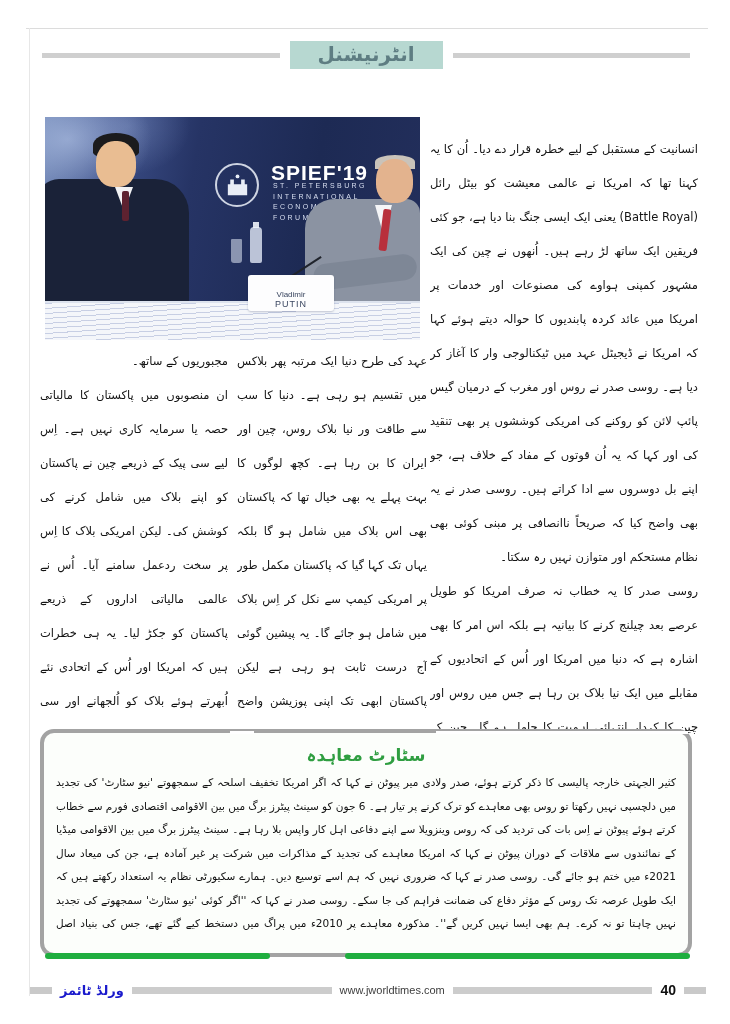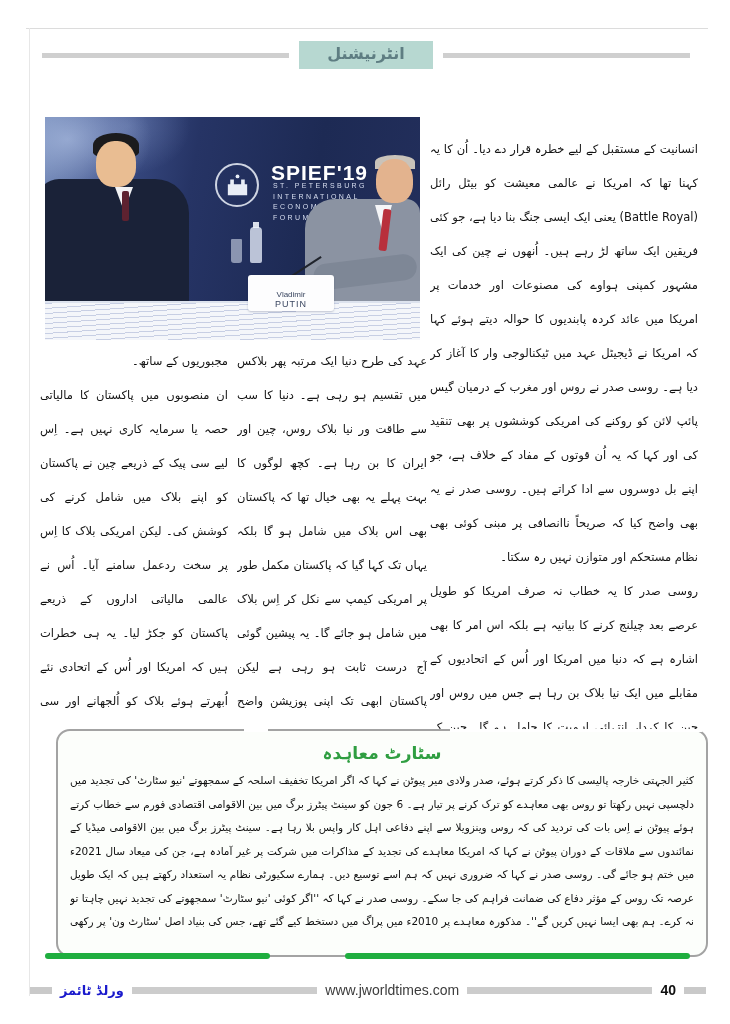--- a/index.html
+++ b/index.html
@@ -5,21 +5,21 @@
   html,body{margin:0;padding:0;background:#ffffff;}
   .page{position:relative;width:730px;height:1024px;background:#ffffff;overflow:hidden;
         font-family:"DejaVu Sans",sans-serif;color:#141414;}
   .scan-edge-top{position:absolute;left:26px;right:22px;top:28px;height:1px;background:#dcdcdc;}
   .scan-edge-left{position:absolute;left:29px;top:28px;bottom:28px;width:1px;background:#e7e7e7;}
 
   
   .section-header{position:absolute;left:42px;right:40px;top:40px;height:30px;
                   display:flex;align-items:center;gap:10px;}
   .hdr-line{flex:1;height:5px;background:#cfcfcf;}
-  .hdr-box{background:#b7d8d1;color:#5e7d82;font-weight:bold;font-size:16px;
+  .hdr-box{background:#b7d8d1;color:#5e7d82;font-weight:bold;font-size:20px;
            padding:4px 28px 6px 28px;line-height:18px;direction:rtl;}
 
   
   .photo{position:absolute;left:45px;top:117px;width:375px;height:223px;overflow:hidden;
          background:
            radial-gradient(ellipse 120px 90px at 6% 10%, rgba(170,188,224,.75), rgba(170,188,224,0) 70%),
            radial-gradient(ellipse 90px 70px at 22% 4%, rgba(120,140,190,.5), rgba(120,140,190,0) 70%),
            linear-gradient(100deg,#6d84b4 0%,#3d508a 16%,#263465 38%,#1d2a54 68%,#232f5c 100%);}
   .photo *{position:absolute;}
   .emblem{left:170px;top:46px;width:44px;height:44px;border-radius:50%;
@@ -64,39 +64,39 @@
 
   
   .col{position:absolute;direction:rtl;text-align:justify;overflow:hidden;
        font-size:11.5px;line-height:34px;color:#141414;}
   .col p{margin:0;}
   .col-right{left:430px;top:132px;width:268px;height:604px;}
   .col-left{left:40px;top:344px;width:188px;height:383px;}
   .col-mid{left:237px;top:344px;width:190px;height:390px;}
 
   
-  .start-box{position:absolute;left:56px;top:729px;width:652px;height:228px;box-sizing:border-box;
-             border:2px solid #a3a3a3;border-radius:14px;background:#fcfefb;}
+  .start-box{position:absolute;left:40px;top:729px;width:652px;height:228px;box-sizing:border-box;
+             border:4px solid #a3a3a3;border-radius:14px;background:#fcfefb;}
   .start-box .border-gap{position:absolute;top:-2px;left:392px;width:252px;height:3px;background:#ffffff;}
   .start-box .border-gap2{position:absolute;top:-2px;left:186px;width:24px;height:3px;background:#ffffff;}
   .start-title{margin:12px 0 6px 0;text-align:center;direction:rtl;color:#2f9e41;
                font-weight:bold;font-size:17px;}
   .start-body{margin:0 12px;direction:rtl;text-align:justify;font-size:10.5px;line-height:23.5px;
               color:#101010;max-height:168px;overflow:hidden;}
   .green-bar{position:absolute;height:6px;background:#1fae3f;border-radius:3px;}
   .bar-left{left:45px;top:953px;width:225px;}
   .bar-right{left:345px;top:953px;width:345px;}
 
   
   .footer{position:absolute;left:30px;right:24px;top:982px;height:16px;
           display:flex;align-items:center;gap:8px;}
   .ft-block{width:22px;height:7px;background:#c9c9c9;}
   .ft-bar{flex:1;height:7px;background:#cccccc;}
   .ft-mag{color:#1a1acc;font-weight:bold;font-size:13px;direction:rtl;white-space:nowrap;}
-  .ft-url{color:#3c3c3c;font-size:14px;font-family:"Liberation Sans",sans-serif;white-space:nowrap;}
+  .ft-url{color:#3c3c3c;font-size:11px;font-family:"Liberation Sans",sans-serif;white-space:nowrap;}
   .ft-page{color:#0f0f0f;font-weight:bold;font-size:14px;font-family:"Liberation Sans",sans-serif;}
 </style>
 </head>
 <body>
 
 <div class="page">
 
   <div class="scan-edge-top"></div>
   <div class="scan-edge-left"></div>
 

